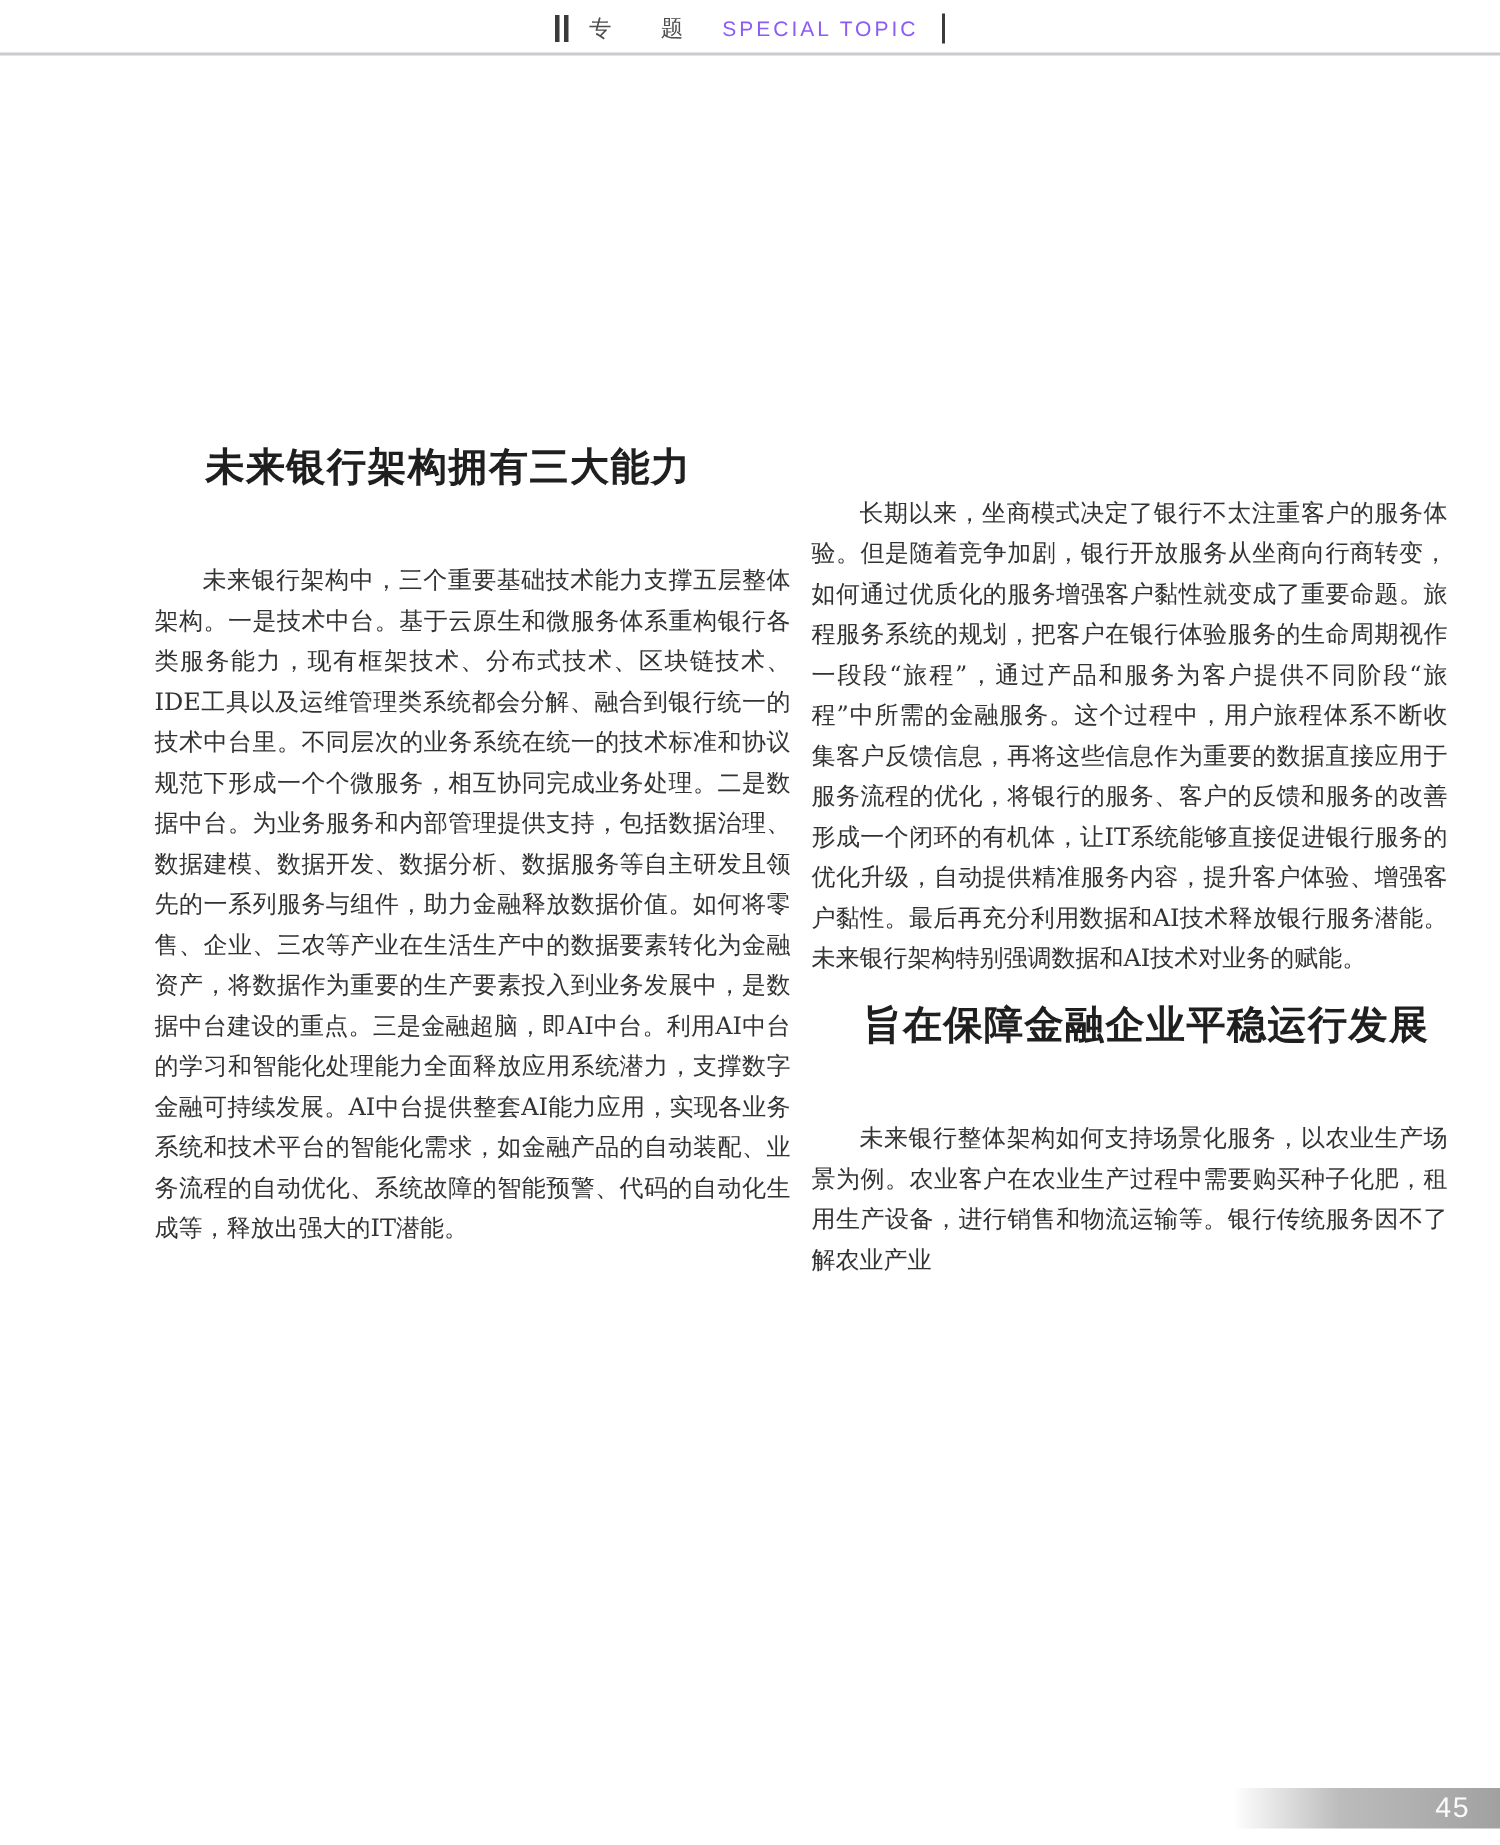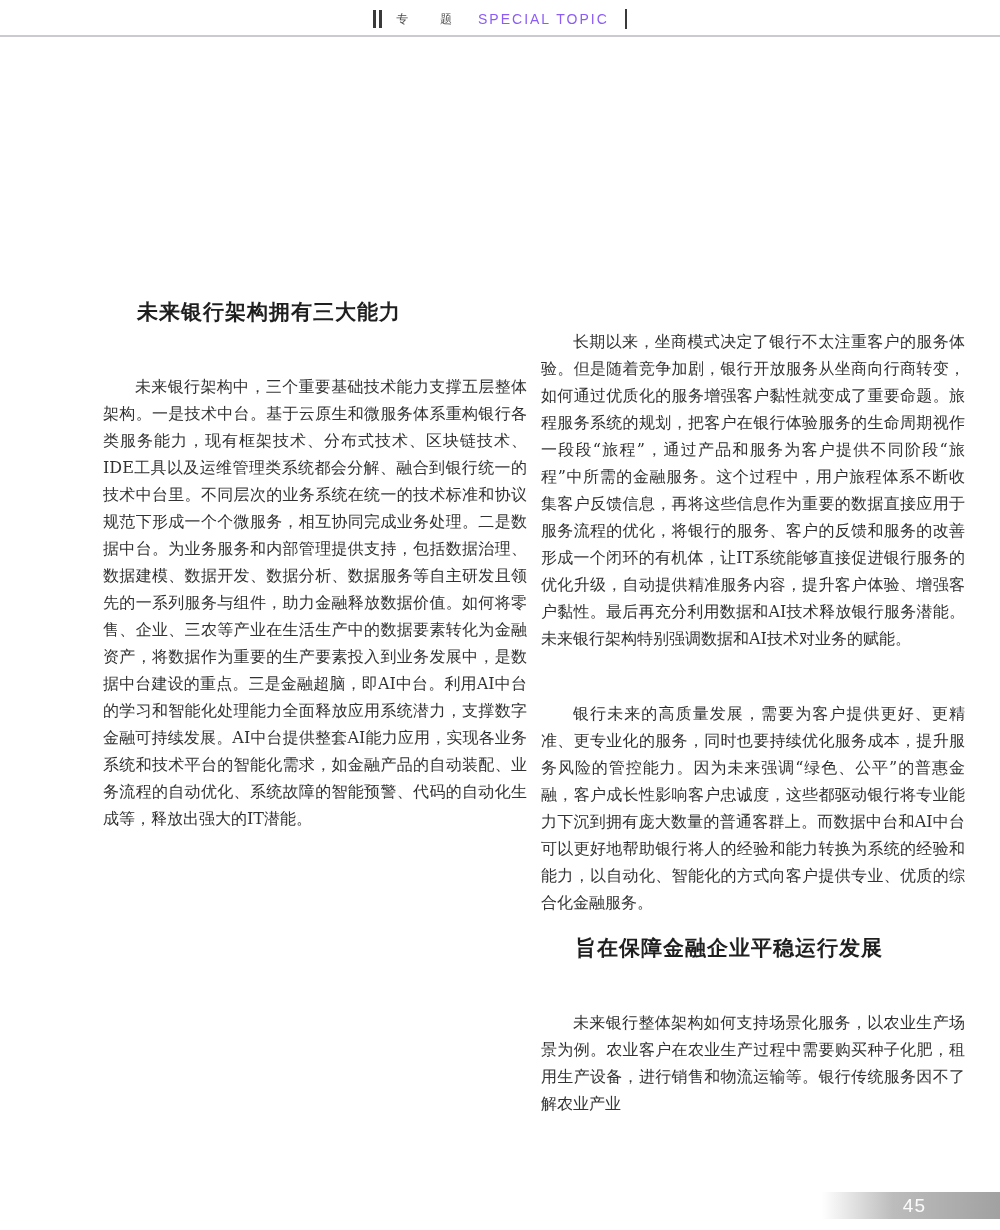--- a/index.html
+++ b/index.html
@@ -15,21 +15,21 @@
   
   .header {
     position: absolute; top: 6px; left: 0; right: 0; height: 26px;
     display: flex; align-items: center; justify-content: center;
   }
   .dbar { display: inline-flex; gap: 3px; margin-right: 14px; }
   .dbar i { display: block; width: 3px; height: 18px; background: #3a3a3a; }
   .sbar { display: block; width: 2px; height: 20px; background: #3a3a3a; margin-left: 16px; }
   .topic-cn {
     font-family: "DejaVu Sans", sans-serif;
-    font-size: 12px; color: #4d4d4d; letter-spacing: 14px;
+    font-size: 15px; color: #4d4d4d; letter-spacing: 14px;
     margin-right: 12px; white-space: nowrap;
   }
   .topic-en {
     font-family: "Liberation Sans", sans-serif;
     font-size: 14px; color: #8b5cf6; letter-spacing: 2px; white-space: nowrap;
   }
   .rule {
     position: absolute; top: 35px; left: 0; right: 0; height: 2px;
     background: #cbcbcf;
   }
@@ -42,33 +42,33 @@
   }
   .col {
     width: 424px; flex: 0 0 424px;
     font-size: 16px; line-height: 27px;
     text-align: justify;
     color: #323232;
   }
   .col p { margin: 0; }
   .col p.indent { text-indent: 2em; margin-top: 48px; }
   .col h2 {
-    font-size: 21px; font-weight: bold; color: #1f1f1f;
+    font-size: 26px; font-weight: bold; color: #1f1f1f;
     margin: 19px 0 11px 0; text-indent: 34px;
     letter-spacing: 1px; line-height: 26px;
     text-align: left;
   }
 
   
   .pagebar {
     position: absolute; right: 0; bottom: 11px;
     width: 178px; height: 27px;
     background: linear-gradient(to right, rgba(185,185,185,0) 0%, #bcbcbc 40%, #a1a1a1 100%);
     display: flex; align-items: center; justify-content: flex-end;
-    padding-right: 74px; box-sizing: border-box;
+    padding-right: 20px; box-sizing: border-box;
   }
   .pagenum {
     font-family: "Liberation Sans", sans-serif;
     font-size: 19px; color: #fbfbfb; letter-spacing: 1px;
   }
 </style>
 </head>
 <body>
 
 <div class="page">
@@ -85,21 +85,20 @@
 
   <div class="rule"></div>
 
   <main class="columns">
     <section class="col">
       <h2>未来银行架构拥有三大能力</h2>
       <p class="indent">未来银行架构中，三个重要基础技术能力支撑五层整体架构。一是技术中台。基于云原生和微服务体系重构银行各类服务能力，现有框架技术、分布式技术、区块链技术、IDE工具以及运维管理类系统都会分解、融合到银行统一的技术中台里。不同层次的业务系统在统一的技术标准和协议规范下形成一个个微服务，相互协同完成业务处理。二是数据中台。为业务服务和内部管理提供支持，包括数据治理、数据建模、数据开发、数据分析、数据服务等自主研发且领先的一系列服务与组件，助力金融释放数据价值。如何将零售、企业、三农等产业在生活生产中的数据要素转化为金融资产，将数据作为重要的生产要素投入到业务发展中，是数据中台建设的重点。三是金融超脑，即AI中台。利用AI中台的学习和智能化处理能力全面释放应用系统潜力，支撑数字金融可持续发展。AI中台提供整套AI能力应用，实现各业务系统和技术平台的智能化需求，如金融产品的自动装配、业务流程的自动优化、系统故障的智能预警、代码的自动化生成等，释放出强大的IT潜能。</p>
     </section>
     <section class="col">
       <p class="indent">长期以来，坐商模式决定了银行不太注重客户的服务体验。但是随着竞争加剧，银行开放服务从坐商向行商转变，如何通过优质化的服务增强客户黏性就变成了重要命题。旅程服务系统的规划，把客户在银行体验服务的生命周期视作一段段“旅程”，通过产品和服务为客户提供不同阶段“旅程”中所需的金融服务。这个过程中，用户旅程体系不断收集客户反馈信息，再将这些信息作为重要的数据直接应用于服务流程的优化，将银行的服务、客户的反馈和服务的改善形成一个闭环的有机体，让IT系统能够直接促进银行服务的优化升级，自动提供精准服务内容，提升客户体验、增强客户黏性。最后再充分利用数据和AI技术释放银行服务潜能。未来银行架构特别强调数据和AI技术对业务的赋能。</p>
-      <p class="indent">银行未来的高质量发展，需要为客户提供更好、更精准、更专业化的服务，同时也要持续优化服务成本，提升服务风险的管控能力。因为未来强调“绿色、公平”的普惠金融，客户成长性影响客户忠诚度，这些都驱动银行将专业能力下沉到拥有庞大数量的普通客群上。而数据中台和AI中台可以更好地帮助银行将人的经验和能力转换为系统的经验和能力，以自动化、智能化的方式向客户提供专业、优质的综合化金融服务。</p>
       <h2>旨在保障金融企业平稳运行发展</h2>
       <p class="indent">未来银行整体架构如何支持场景化服务，以农业生产场景为例。农业客户在农业生产过程中需要购买种子化肥，租用生产设备，进行销售和物流运输等。银行传统服务因不了解农业产业</p>
     </section>
   </main>
 
   <footer class="pagebar">
     <span class="pagenum">45</span>
   </footer>
 
 </div>

